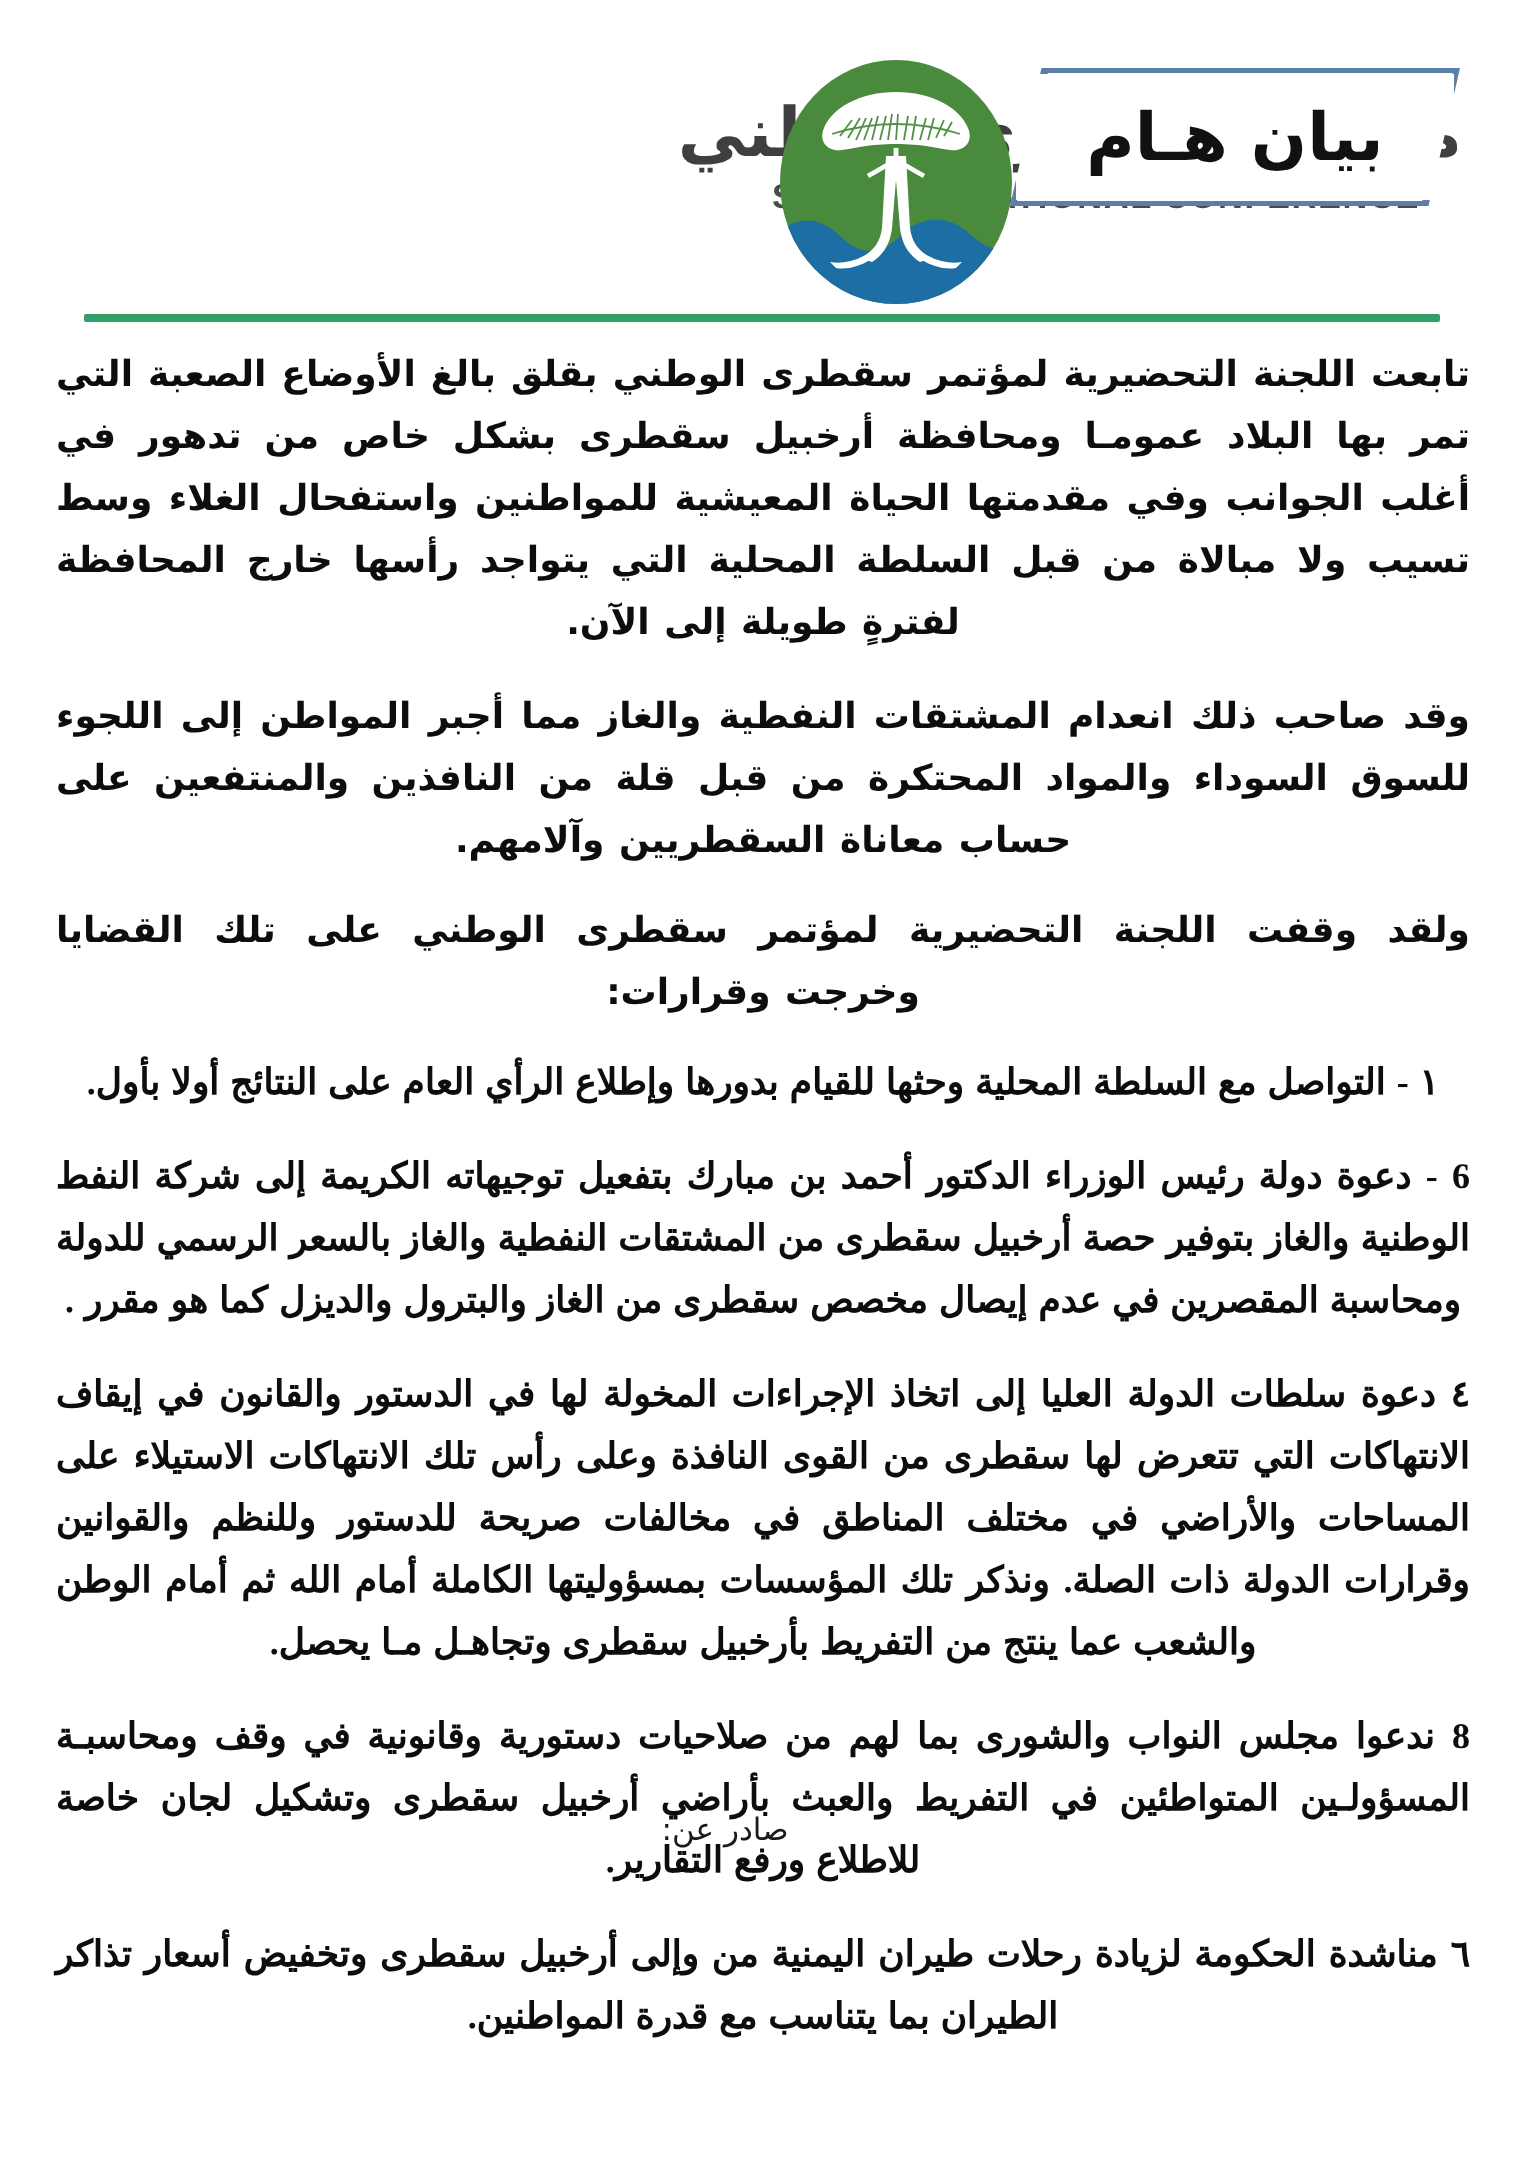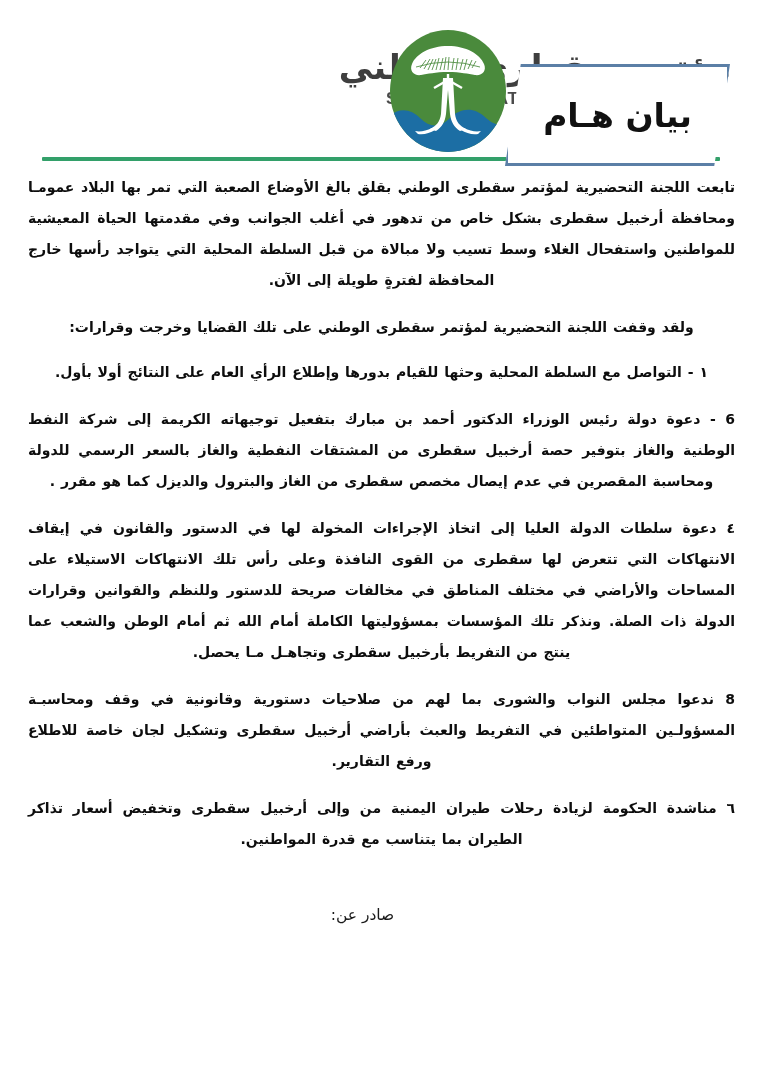--- a/index.html
+++ b/index.html
@@ -30,23 +30,23 @@
     position: relative;
     height: 150px;
     width: 100%;
     direction: rtl;
   }
 
   
   .banner {
     position: absolute;
     left: 505px;
-    top: 64px;
+    top: 34px;
     width: 225px;
-    height: 102px;
+    height: 69px;
     z-index: 3;
     text-align: right;
   }
   .banner-shape {
     position: absolute;
     inset: 0;
     border: 3px solid #5b7fa6;
     background: #ffffff;
     -webkit-clip-path: polygon(7% 0%, 100% 0%, 93% 100%, 0% 100%);
     clip-path: polygon(7% 0%, 100% 0%, 93% 100%, 0% 100%);
@@ -129,31 +129,31 @@
     position: absolute;
     top: 172px;
     right: 28px;
     left: 28px;
     direction: rtl;
   }
 
   .para {
     font-family: "DejaVu Sans", "Liberation Sans", sans-serif;
     font-weight: bold;
-    font-size: 14px;
+    font-size: 18px;
     line-height: 31px;
     text-align: justify;
     text-align-last: center;
     color: #0d0d0d;
     margin: 0 0 16px 0;
     direction: rtl;
     word-spacing: 1px;
   }
   .para.tight { margin-bottom: 14px; }
-  .para.item  { margin-bottom: 16px; }
+  .para.item  { margin-bottom: 16px; font-family: Liberation Serif, serif; }
 
   
   .signature {
     position: absolute;
     top: 900px;
     right: 0;
     left: 0;
     text-align: center;
     direction: rtl;
   }
@@ -237,20 +237,21 @@
       <div class="banner-text">بيان هـام</div>
     </div>
 
     <div class="divider"></div>
   </div>
 
   <div class="content">
 
     <p class="para">تابعت اللجنة التحضيرية لمؤتمر سقطرى الوطني بقلق بالغ الأوضاع الصعبة التي تمر بها البلاد  عمومـا ومحافظة أرخبيل سقطرى بشكل خاص من تدهور في أغلب الجوانب  وفي مقدمتها الحياة المعيشية للمواطنين واستفحال الغلاء وسط تسيب ولا مبالاة من قبل السلطة المحلية التي يتواجد رأسها خارج المحافظة لفترةٍ طويلة إلى الآن.</p>
 
+    <p class="para tight">وقد صاحب ذلك انعدام المشتقات النفطية والغاز مما أجبر المواطن إلى اللجوء للسوق السوداء والمواد المحتكرة من قبل قلة من النافذين والمنتفعين على حساب معاناة السقطريين وآلامهم.</p>
 
     <p class="para tight">ولقد وقفت اللجنة التحضيرية لمؤتمر سقطرى الوطني على  تلك  القضايا وخرجت وقرارات:</p>
 
     <p class="para item">١ - التواصل مع السلطة المحلية وحثها للقيام بدورها وإطلاع الرأي العام على النتائج أولا بأول.</p>
 
     <p class="para item">6 - دعوة دولة رئيس الوزراء الدكتور أحمد بن مبارك بتفعيل توجيهاته الكريمة إلى شركة النفط الوطنية والغاز بتوفير حصة أرخبيل سقطرى من المشتقات النفطية والغاز بالسعر الرسمي للدولة ومحاسبة المقصرين في عدم إيصال مخصص سقطرى من الغاز والبترول والديزل كما هو مقرر .</p>
 
 
     <p class="para item">٤ دعوة سلطات الدولة العليا إلى اتخاذ الإجراءات المخولة لها في الدستور والقانون في إيقاف الانتهاكات التي تتعرض لها سقطرى من القوى النافذة وعلى رأس تلك الانتهاكات الاستيلاء على المساحات والأراضي في مختلف المناطق في مخالفات صريحة للدستور وللنظم والقوانين وقرارات الدولة ذات الصلة. ونذكر تلك المؤسسات بمسؤوليتها الكاملة أمام الله ثم أمام الوطن والشعب عما ينتج من التفريط بأرخبيل سقطرى وتجاهـل  مـا يحصل.</p>
 

